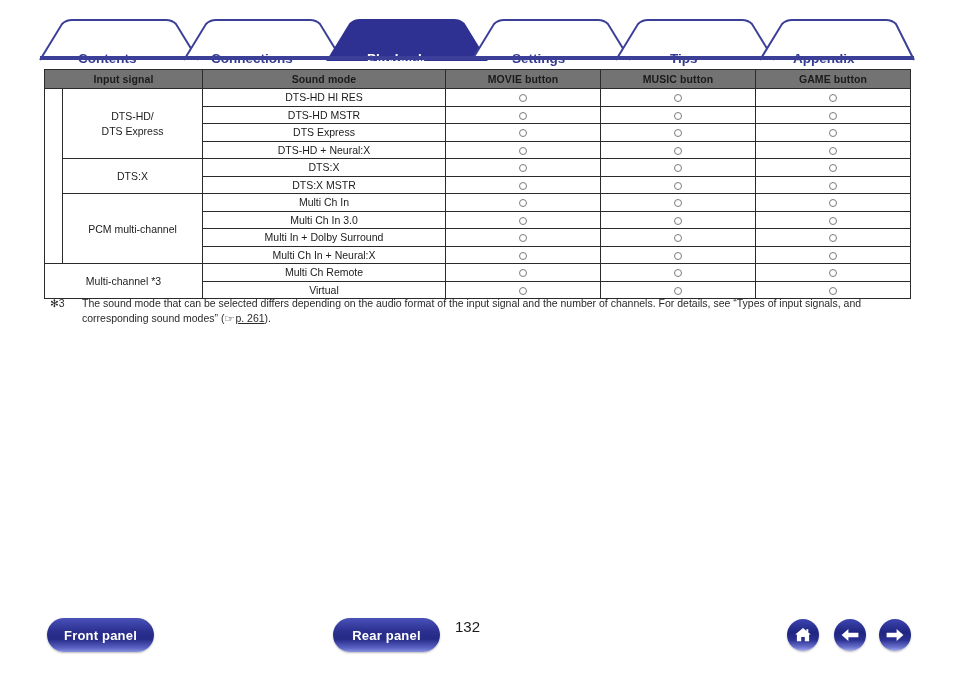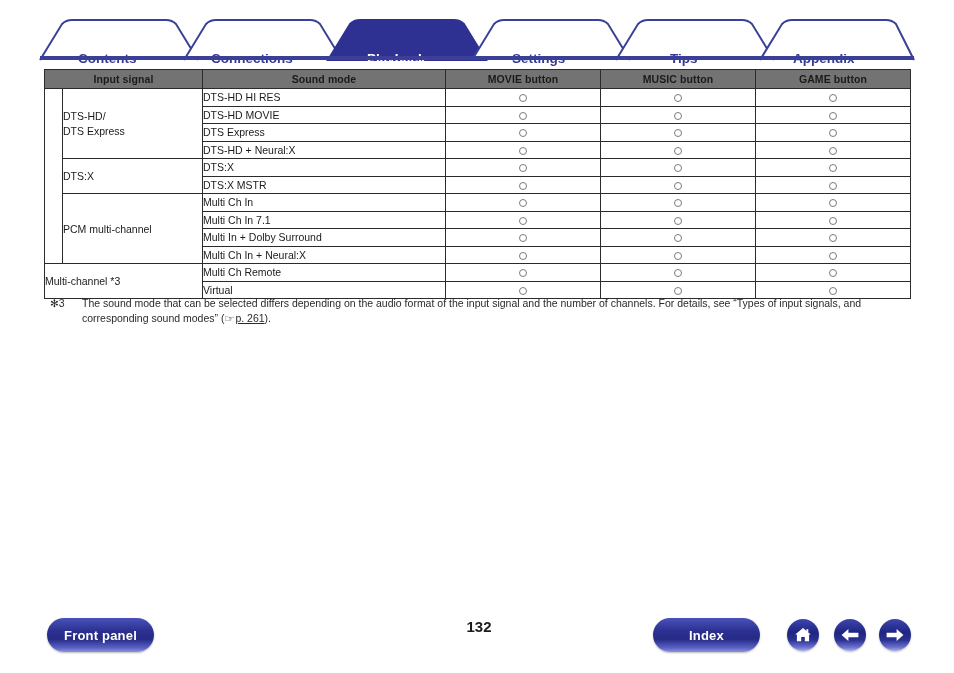--- a/index.html
+++ b/index.html
@@ -64,21 +64,21 @@
   table.mtable thead th {
     background: #737373;
     height: 19px;
     font-size: 10.5px;
     font-weight: bold;
     text-align: center;
     letter-spacing: 0.1px;
   }
   td.c-group, td.c-sub, td.c-mode {
     padding-left: 6px;
-    text-align: left;
+    text-align: center;
     height: 17.5px;
   }
   td.c-mode { padding-left: 5px; }
   td.c-check { text-align: center; }
   .circ {
     display: inline-block;
     width: 8px; height: 8px;
     border: 1px solid #7c7c7c;
     border-radius: 50%;
     background: transparent;
@@ -144,26 +144,25 @@
     border-radius: 50%;
     background: linear-gradient(to bottom, #3d45b0 0%, #1f2580 42%, #2a3192 66%, #6a71cc 88%, #a7adea 100%);
     display: flex;
     align-items: center;
     justify-content: center;
     box-shadow: 0 1px 2px rgba(0,0,0,0.25);
   }
   .roundbtn svg { display: block; }
   #pagenum {
     position: absolute;
-    left: 459px; top: 618px;
+    left: 440px; top: 618px;
     width: 40px;
-    text-align: center;
+    text-align: right;
     font-size: 15px;
     color: #1b1b1b;
-    font-weight: bold;
   }
 </style>
 </head>
 <body>
 
 <div id="page">
 
   <div id="tabbar">
     <svg width="954" height="44" viewBox="0 0 954 44">
 
@@ -216,21 +215,21 @@
           <td rowspan="4" class="c-sub grp-multiline">
             <span>DTS-HD/</span><br>
             <span>DTS Express</span>
           </td>
           <td class="c-mode">DTS-HD HI RES</td>
           <td class="c-check"><span class="circ"></span></td>
           <td class="c-check"><span class="circ"></span></td>
           <td class="c-check"><span class="circ"></span></td>
         </tr>
         <tr>
-          <td class="c-mode">DTS-HD MOVIE</td>
+          <td class="c-mode">DTS-HD MSTR</td>
           <td class="c-check"><span class="circ"></span></td>
           <td class="c-check"><span class="circ"></span></td>
           <td class="c-check"><span class="circ"></span></td>
         </tr>
         <tr>
           <td class="c-mode">DTS Express</td>
           <td class="c-check"><span class="circ"></span></td>
           <td class="c-check"><span class="circ"></span></td>
           <td class="c-check"><span class="circ"></span></td>
         </tr>
@@ -256,21 +255,21 @@
         </tr>
 
         <tr>
           <td rowspan="4" class="c-sub">PCM multi-channel</td>
           <td class="c-mode">Multi Ch In</td>
           <td class="c-check"><span class="circ"></span></td>
           <td class="c-check"><span class="circ"></span></td>
           <td class="c-check"><span class="circ"></span></td>
         </tr>
         <tr>
-          <td class="c-mode">Multi Ch In 7.1</td>
+          <td class="c-mode">Multi Ch In 3.0</td>
           <td class="c-check"><span class="circ"></span></td>
           <td class="c-check"><span class="circ"></span></td>
           <td class="c-check"><span class="circ"></span></td>
         </tr>
         <tr>
           <td class="c-mode">Multi In + Dolby Surround</td>
           <td class="c-check"><span class="circ"></span></td>
           <td class="c-check"><span class="circ"></span></td>
           <td class="c-check"><span class="circ"></span></td>
         </tr>
@@ -298,21 +297,21 @@
     </table>
   </div>
 
   <div id="footnote">
     <span class="fn-mark">✻3</span>
     <span class="fn-body"><span>The sound mode that can be selected differs depending on the audio format of the input signal and the number of channels. For details, see “Types of input signals, and corresponding sound modes” (</span><span class="hand-icon">☞</span><span class="pagelink">p. 261</span><span>).</span></span>
   </div>
 
   <div id="bottomnav">
     <div class="pill" style="left:47px; top:6px; width:107px;">Front panel</div>
-    <div class="pill" style="left:653px; top:6px; width:107px;">Index</div>
+    <div class="pill" style="left:333px; top:6px; width:107px;">Rear panel</div>
 
     <div class="roundbtn" style="left:787px; top:7px;">
       <svg width="20" height="18" viewBox="0 0 20 18">
         <path d="M10 2 L2.2 8.4 L3.9 8.4 L3.9 15.2 L8.2 15.2 L8.2 11.0 L11.8 11.0 L11.8 15.2 L16.1 15.2 L16.1 8.4 L17.8 8.4 Z" fill="#ffffff"></path>
         <rect x="13.4" y="3.2" width="1.9" height="3.1" fill="#ffffff"></rect>
       </svg>
     </div>
 
     <div class="roundbtn" style="left:834px; top:7px;">
       <svg width="20" height="16" viewBox="0 0 20 16">

